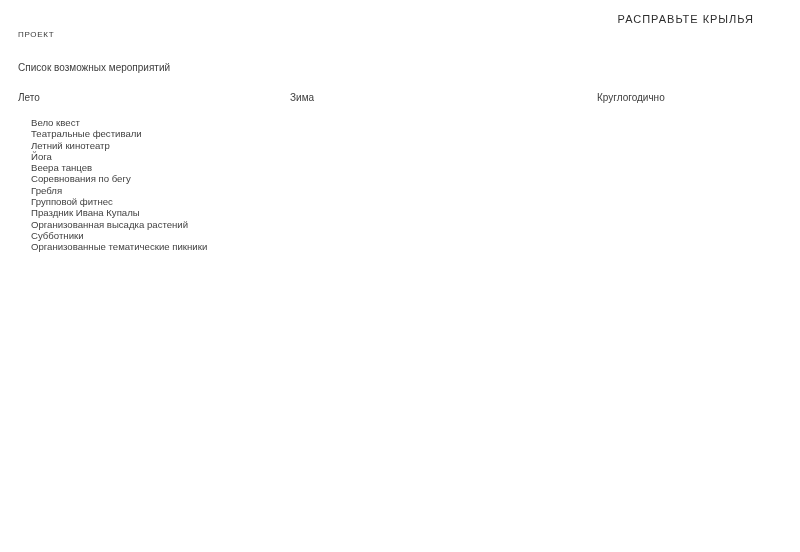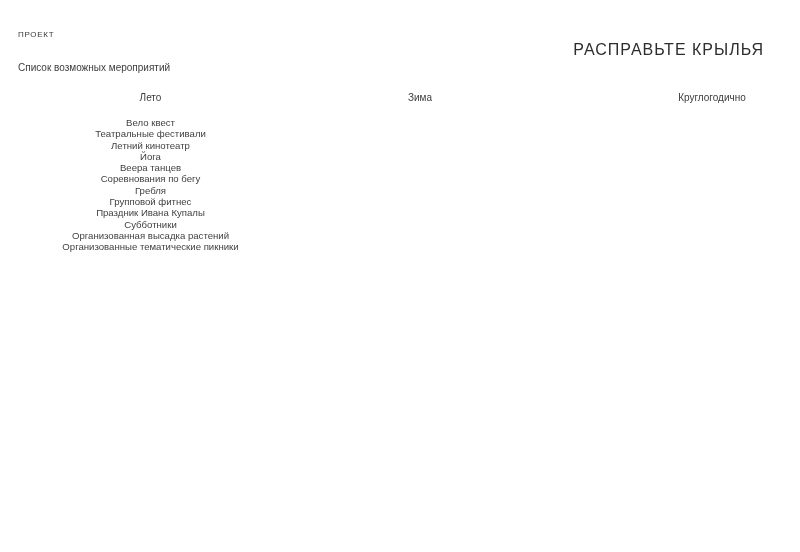--- a/index.html
+++ b/index.html
@@ -19,46 +19,44 @@
     position: absolute;
     left: 18px;
     top: 14px;
     font-size: 8px;
     letter-spacing: 0.7px;
     color: #3a3a3a;
     margin-top: 16px;
   }
   .brand-title {
     position: absolute;
-    right: 36px;
+    right: 46px;
     top: 13px;
-    font-size: 16px;
+    font-size: 11px;
     letter-spacing: 1px;
     color: #2d2d2d;
     white-space: nowrap;
-    margin-top: 28px;
   }
   .subtitle {
     position: absolute;
     left: 18px;
     top: 62px;
     font-size: 10px;
     color: #3d3d3d;
   }
   .columns {
     position: absolute;
     left: 18px;
     top: 92px;
     right: 0;
     height: 200px;
   }
   .column {
     position: absolute;
     top: 0;
-    text-align: center;
   }
   .column:nth-child(1) { left: 0; width: 265px; }
   .column:nth-child(2) { left: 272px; width: 260px; }
   .column:nth-child(3) { left: 539px; width: 230px; margin-left: 40px; }
   .col-header {
     font-size: 10px;
     line-height: 12px;
     color: #3d3d3d;
     margin-bottom: 13px;
   }
@@ -89,22 +87,22 @@
       <ul class="col-list">
         <li>Вело квест</li>
         <li>Театральные фестивали</li>
         <li>Летний кинотеатр</li>
         <li>Йога</li>
         <li>Веера танцев</li>
         <li>Соревнования по бегу</li>
         <li>Гребля</li>
         <li>Групповой фитнес</li>
         <li>Праздник Ивана Купалы</li>
+        <li>Организованная высадка растений</li>
         <li>Субботники</li>
-        <li>Организованная высадка растений</li>
         <li>Организованные тематические пикники</li>
       </ul>
     </div>
     <div class="column">
       <div class="col-header">Зима</div>
     </div>
     <div class="column">
       <div class="col-header">Круглогодично</div>
       <ul class="col-list"></ul>
     </div>

